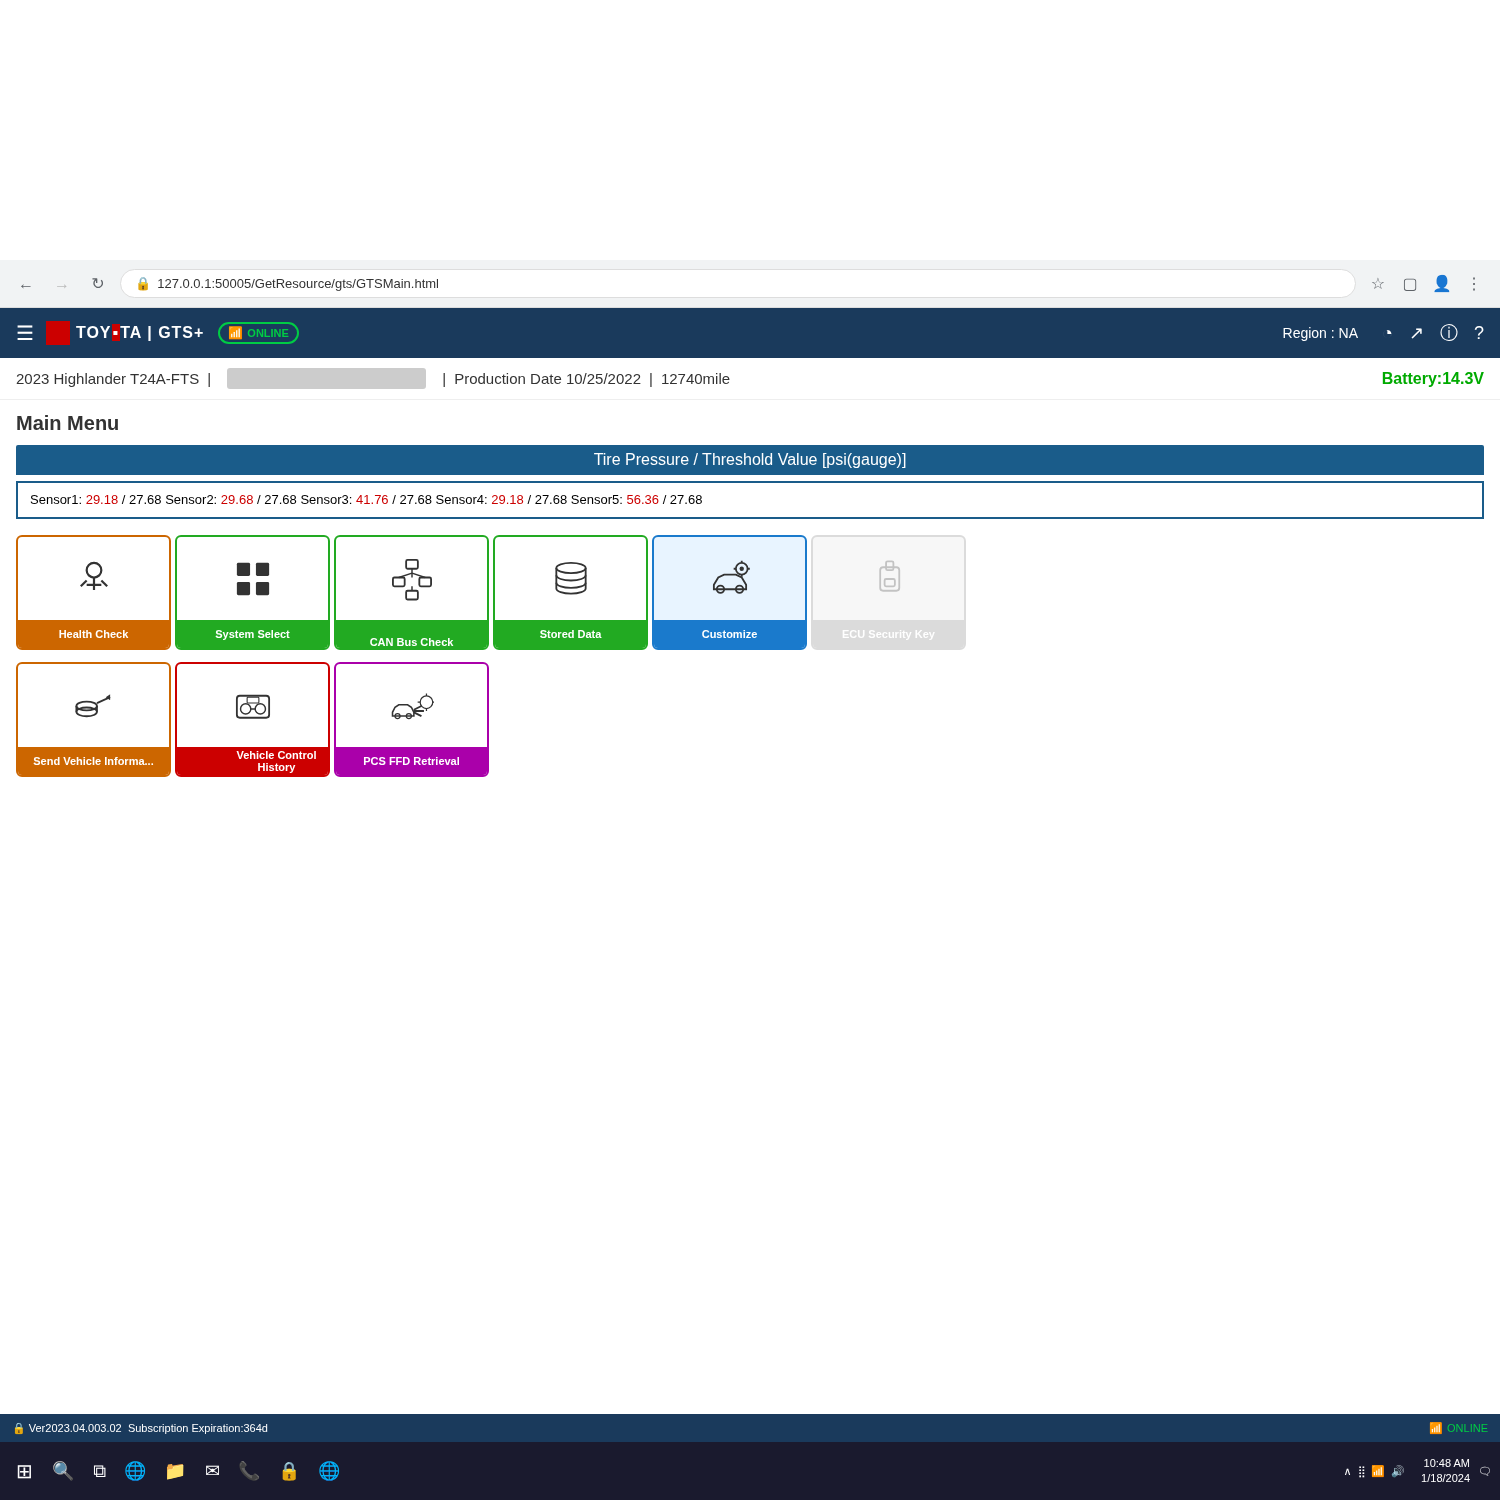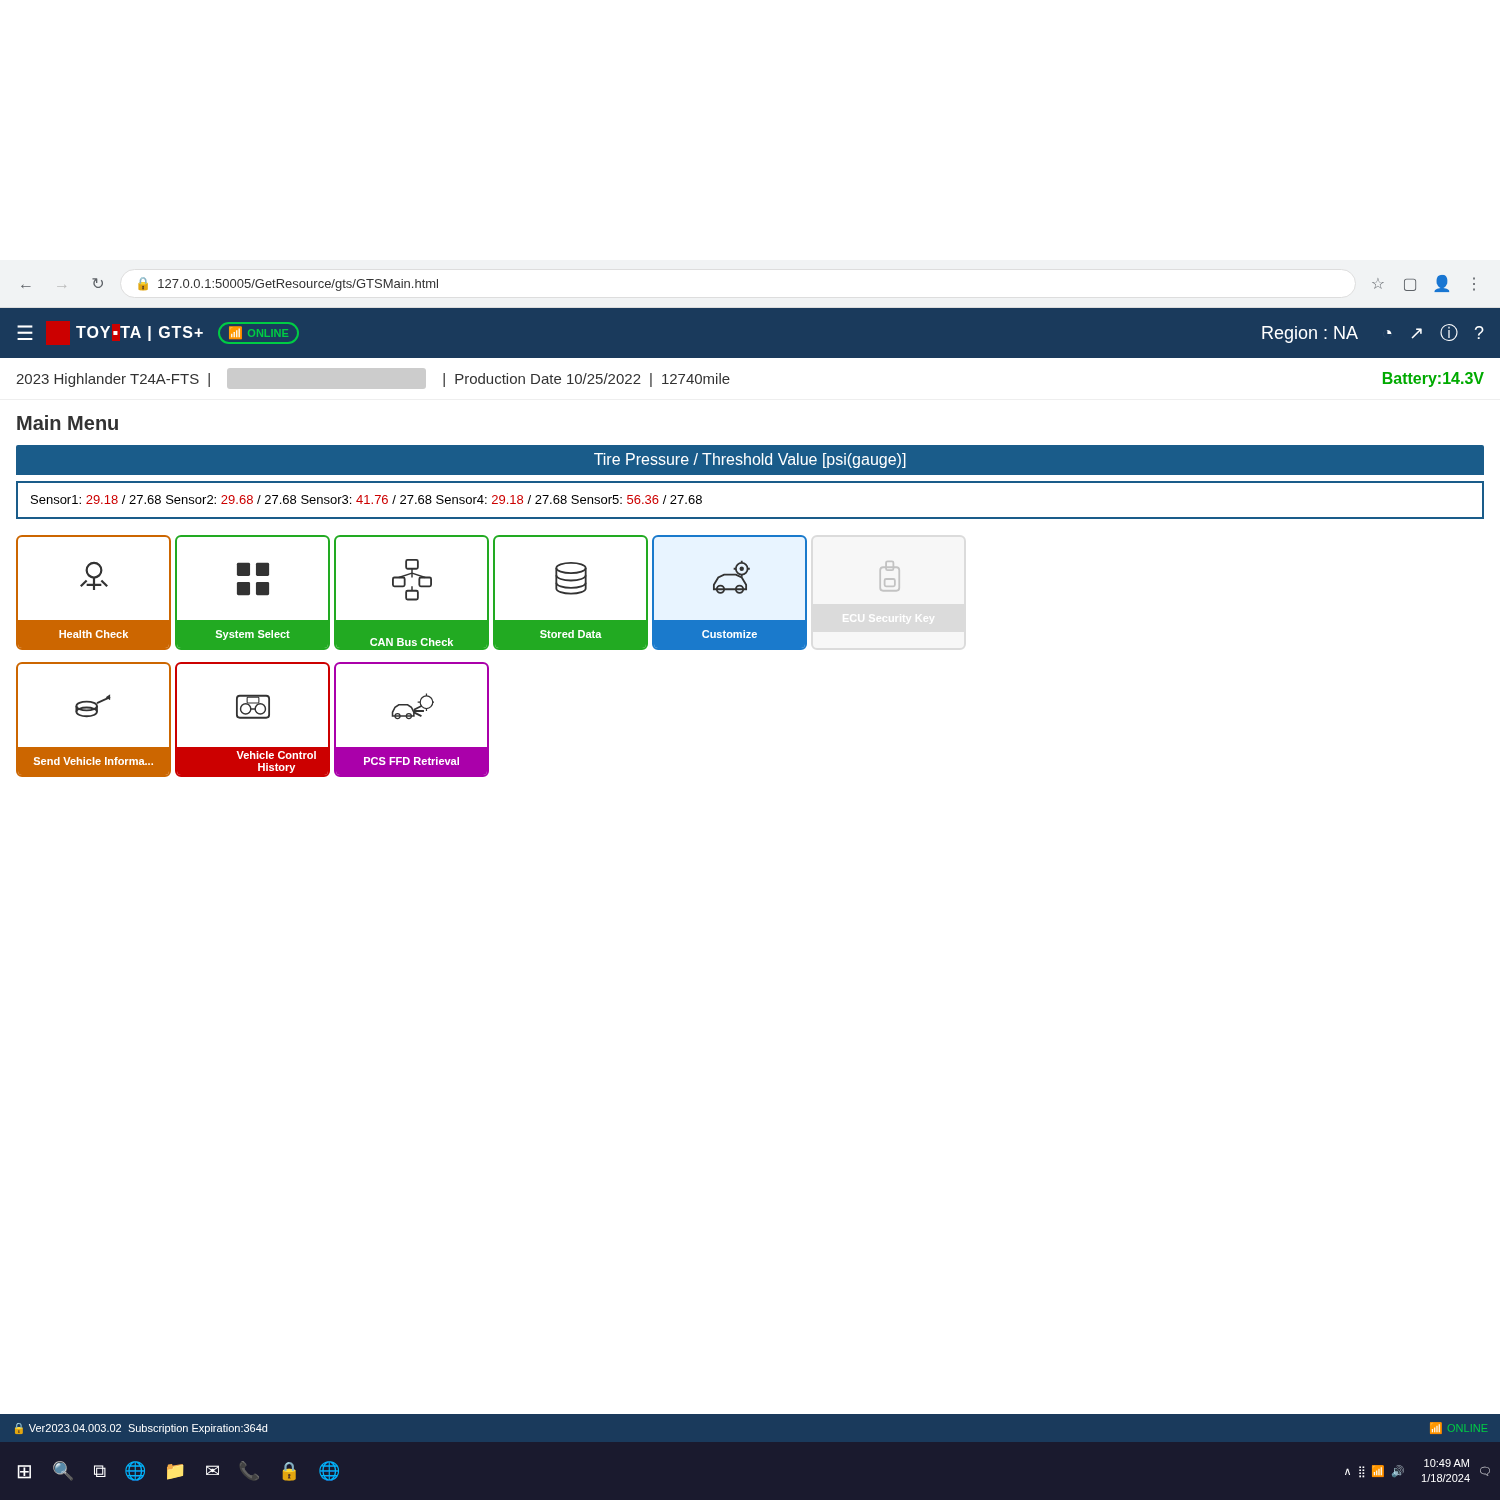--- a/index.html
+++ b/index.html
@@ -147,21 +147,21 @@
       gap: 4px;
     }
 
     .wifi-icon {
       font-size: 12px;
     }
 
     .region-text {
       margin-left: auto;
       color: white;
-      font-size: 18px;
+      font-size: 14px;
     }
 
     .nav-right-icons {
       display: flex;
       gap: 16px;
       margin-left: 24px;
       align-items: center;
     }
 
     .nav-right-icons span {
@@ -352,21 +352,21 @@
     .card-customize .card-bottom .card-label { color: white; }
 
     .card-ecu-security {
       border-color: #ccc;
       background: #f5f5f5;
       opacity: 0.7;
     }
     .card-ecu-security .card-label { color: #aaa; }
     .card-ecu-security .card-bottom {
       position: absolute;
-      bottom: 16px;
+      bottom: 0;
       left: 0;
       right: 0;
       height: 28px;
       background: #ccc;
       display: flex;
       align-items: center;
       justify-content: center;
     }
     .card-ecu-security .card-bottom .card-label { color: white; }
 
@@ -765,20 +765,20 @@
     <span class="taskbar-icon">🔒</span>
     <span class="taskbar-icon" style="color:#ea4335;">🌐</span>
     <div class="taskbar-right">
       <div class="taskbar-tray">
         <span>∧</span>
         <span>⣿</span>
         <span>📶</span>
         <span>🔊</span>
       </div>
       <div class="taskbar-clock">
-        <div>10:49 AM</div>
+        <div>10:48 AM</div>
         <div>1/18/2024</div>
       </div>
       <span>🗨</span>
     </div>
   </div>
 
 </div>
 
 </body></html>

